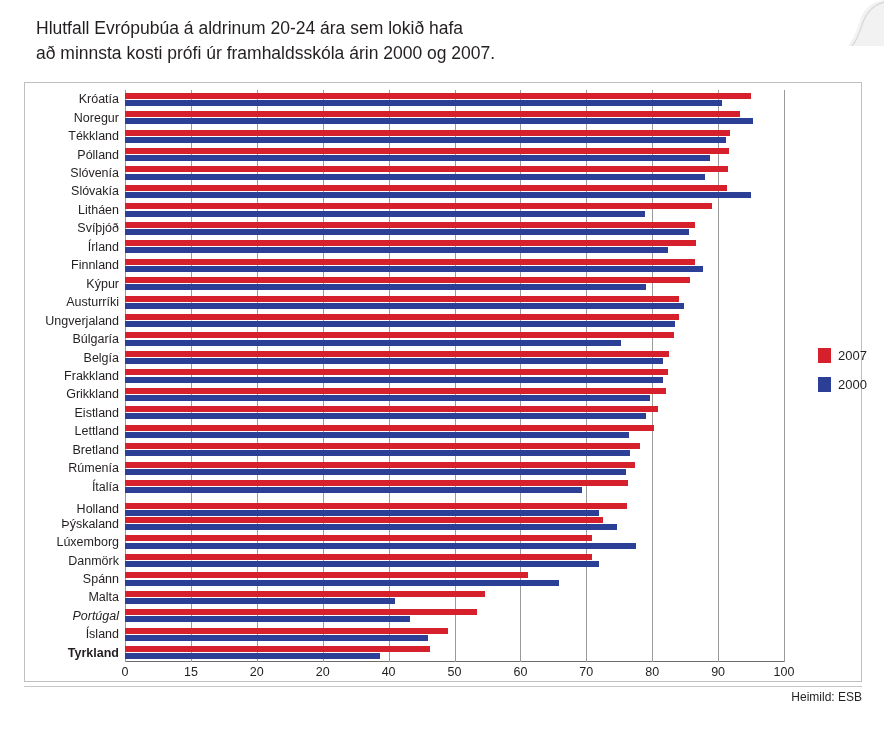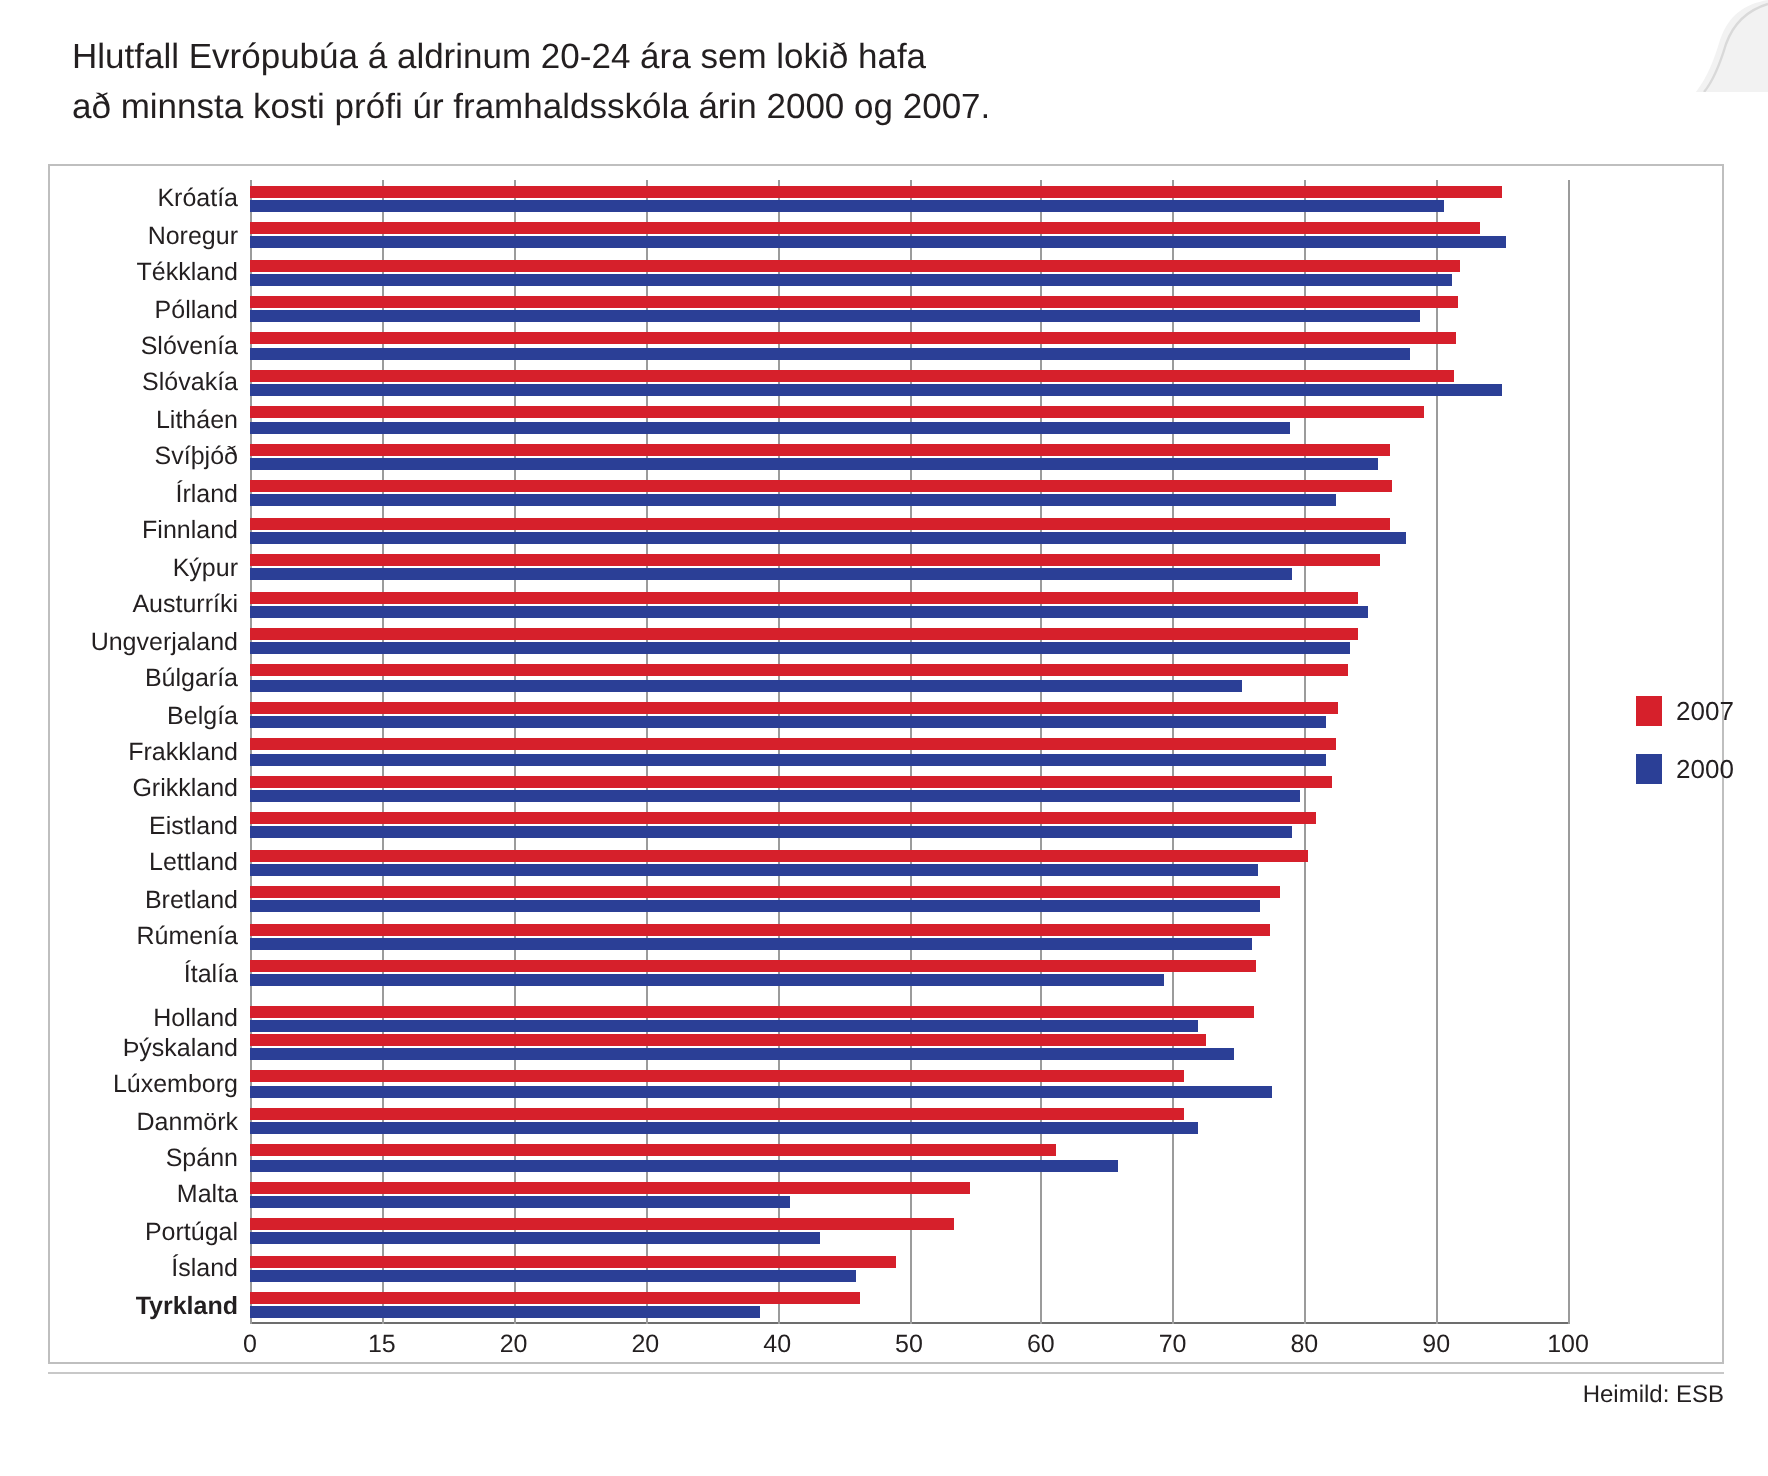--- a/index.html
+++ b/index.html
@@ -318,21 +318,21 @@
           <div class="cat-label" style="top: 3.22581px;">Spánn</div>
           <div class="bar bar-2007" style="width: 402.649px; height: 6px; top: 2.62581px; background: rgb(214, 32, 43);"></div>
           <div class="bar bar-2000" style="width: 434.281px; height: 6px; top: 9.82581px; background: rgb(43, 63, 150);"></div>
         </div>
         <div class="row" style="top: 498.194px; height: 18.4516px;">
           <div class="cat-label" style="top: 3.22581px;">Malta</div>
           <div class="bar bar-2007" style="width: 360.473px; height: 6px; top: 2.62581px; background: rgb(214, 32, 43);"></div>
           <div class="bar bar-2000" style="width: 269.531px; height: 6px; top: 9.82581px; background: rgb(43, 63, 150);"></div>
         </div>
         <div class="row" style="top: 516.645px; height: 18.4516px;">
-          <div class="cat-label" style="top: 3.22581px;">Portúgal</div>
+          <div class="cat-label" style="top: 3.22581px; font-style: italic;">Portúgal</div>
           <div class="bar bar-2007" style="width: 351.906px; height: 6px; top: 2.62581px; background: rgb(214, 32, 43);"></div>
           <div class="bar bar-2000" style="width: 284.688px; height: 6px; top: 9.82581px; background: rgb(43, 63, 150);"></div>
         </div>
         <div class="row" style="top: 535.097px; height: 18.4516px;">
           <div class="cat-label" style="top: 3.22581px;">Ísland</div>
           <div class="bar bar-2007" style="width: 322.91px; height: 6px; top: 2.62581px; background: rgb(214, 32, 43);"></div>
           <div class="bar bar-2000" style="width: 303.14px; height: 6px; top: 9.82581px; background: rgb(43, 63, 150);"></div>
         </div>
         <div class="row" style="top: 553.548px; height: 18.4516px;">
           <div class="cat-label" style="top: 3.22581px; font-weight: bold;">Tyrkland</div>

